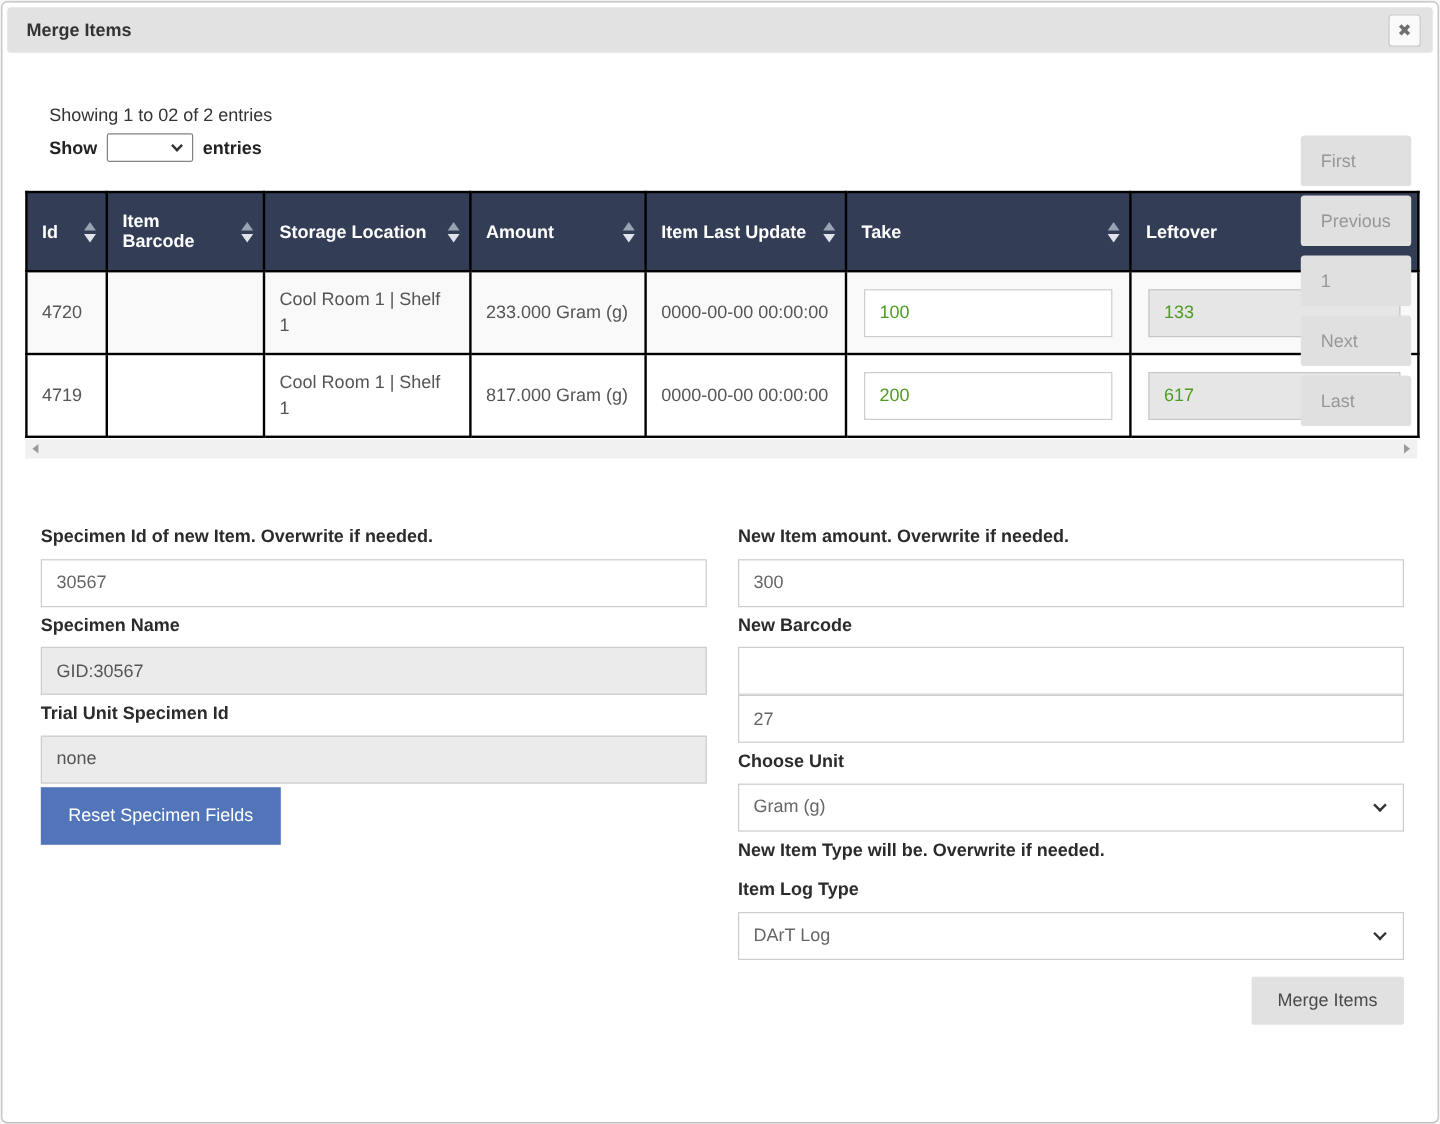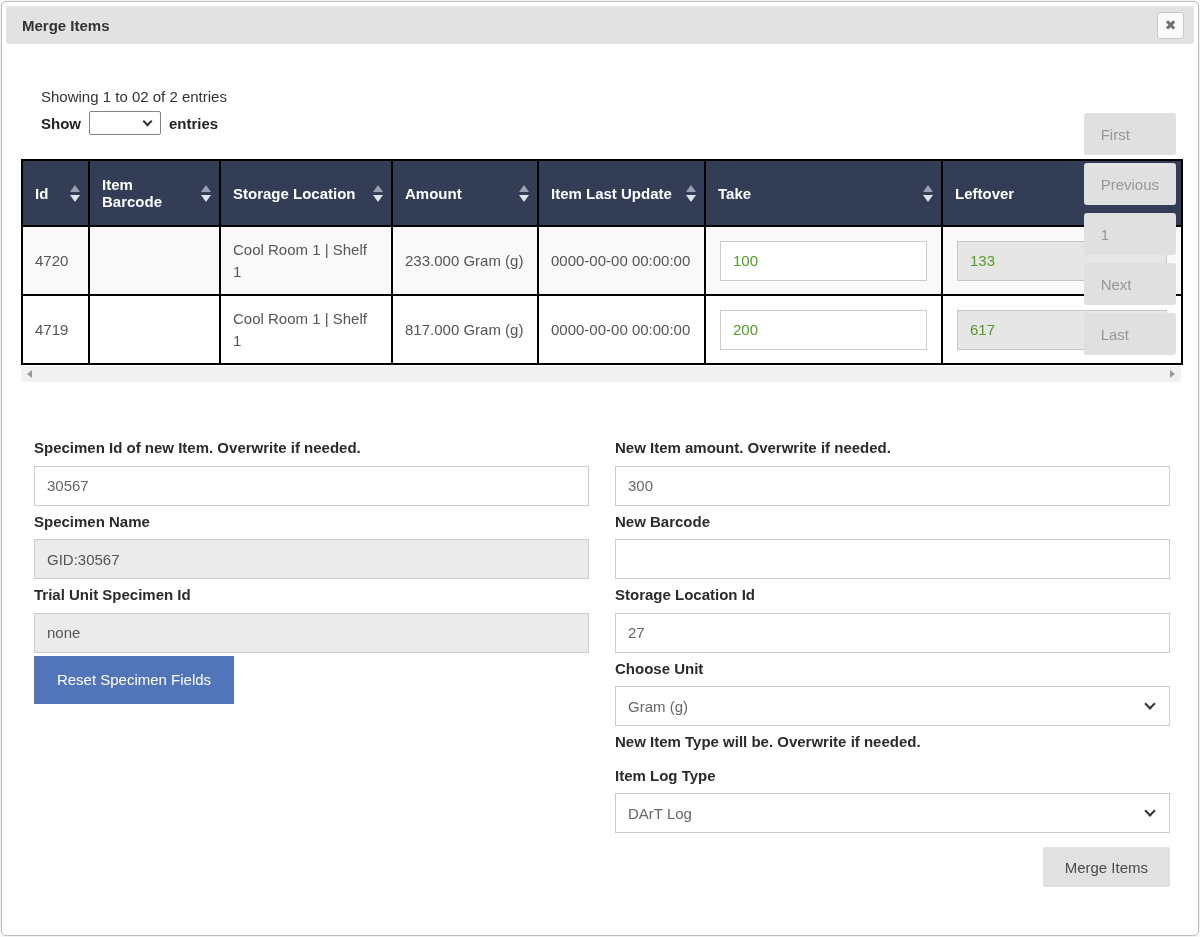--- a/index.html
+++ b/index.html
@@ -251,21 +251,20 @@
         <div class="f-label">Trial Unit Specimen Id</div>
         <input class="f-input" disabled="" value="none" style="">
         <button class="reset-btn">Reset Specimen Fields</button>
       </div>
 
       <div class="col">
         <div class="f-label first">New Item amount. Overwrite if needed.</div>
         <input class="f-input" value="300" style="">
         <div class="f-label">New Barcode</div>
         <input class="f-input" value="" style="">
-        <div class="f-label">Storage Location Id</div>
         <input class="f-input" value="27" style="">
         <div class="f-label">Choose Unit</div>
         <div class="select">
           <span>Gram (g)</span>
           <span class="chev-lg"></span>
         </div>
         <div class="f-label">New Item Type will be. Overwrite if needed.</div>
         <div class="f-label">Item Log Type</div>
         <div class="select">
           <span>DArT Log</span>

